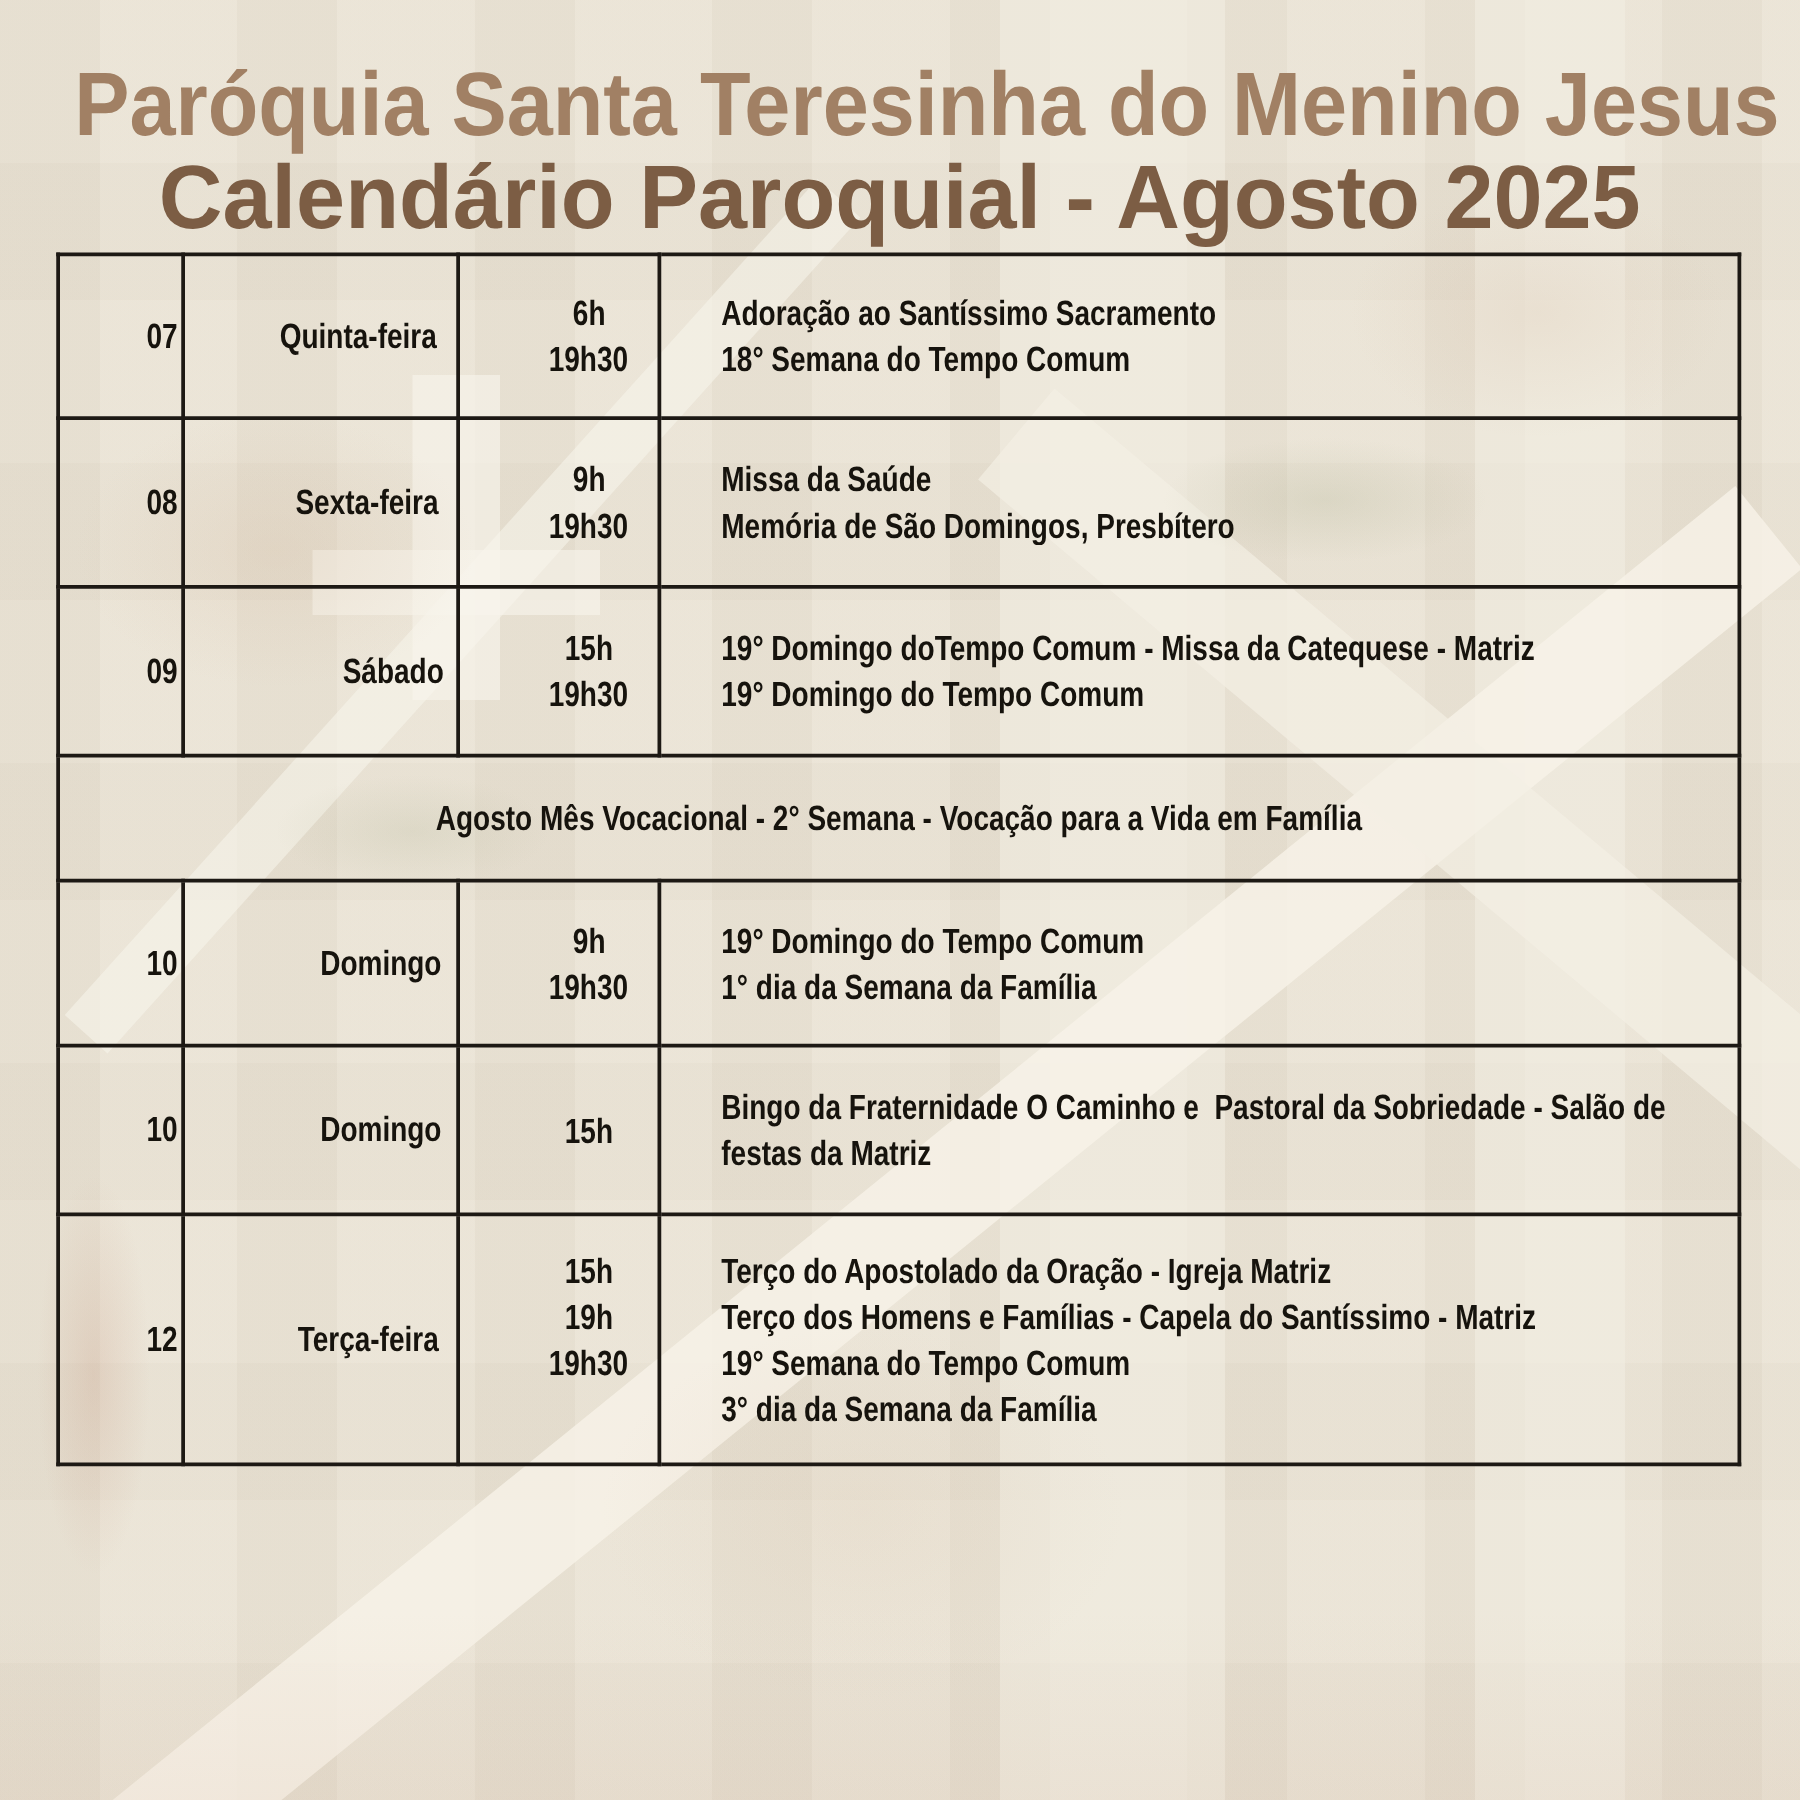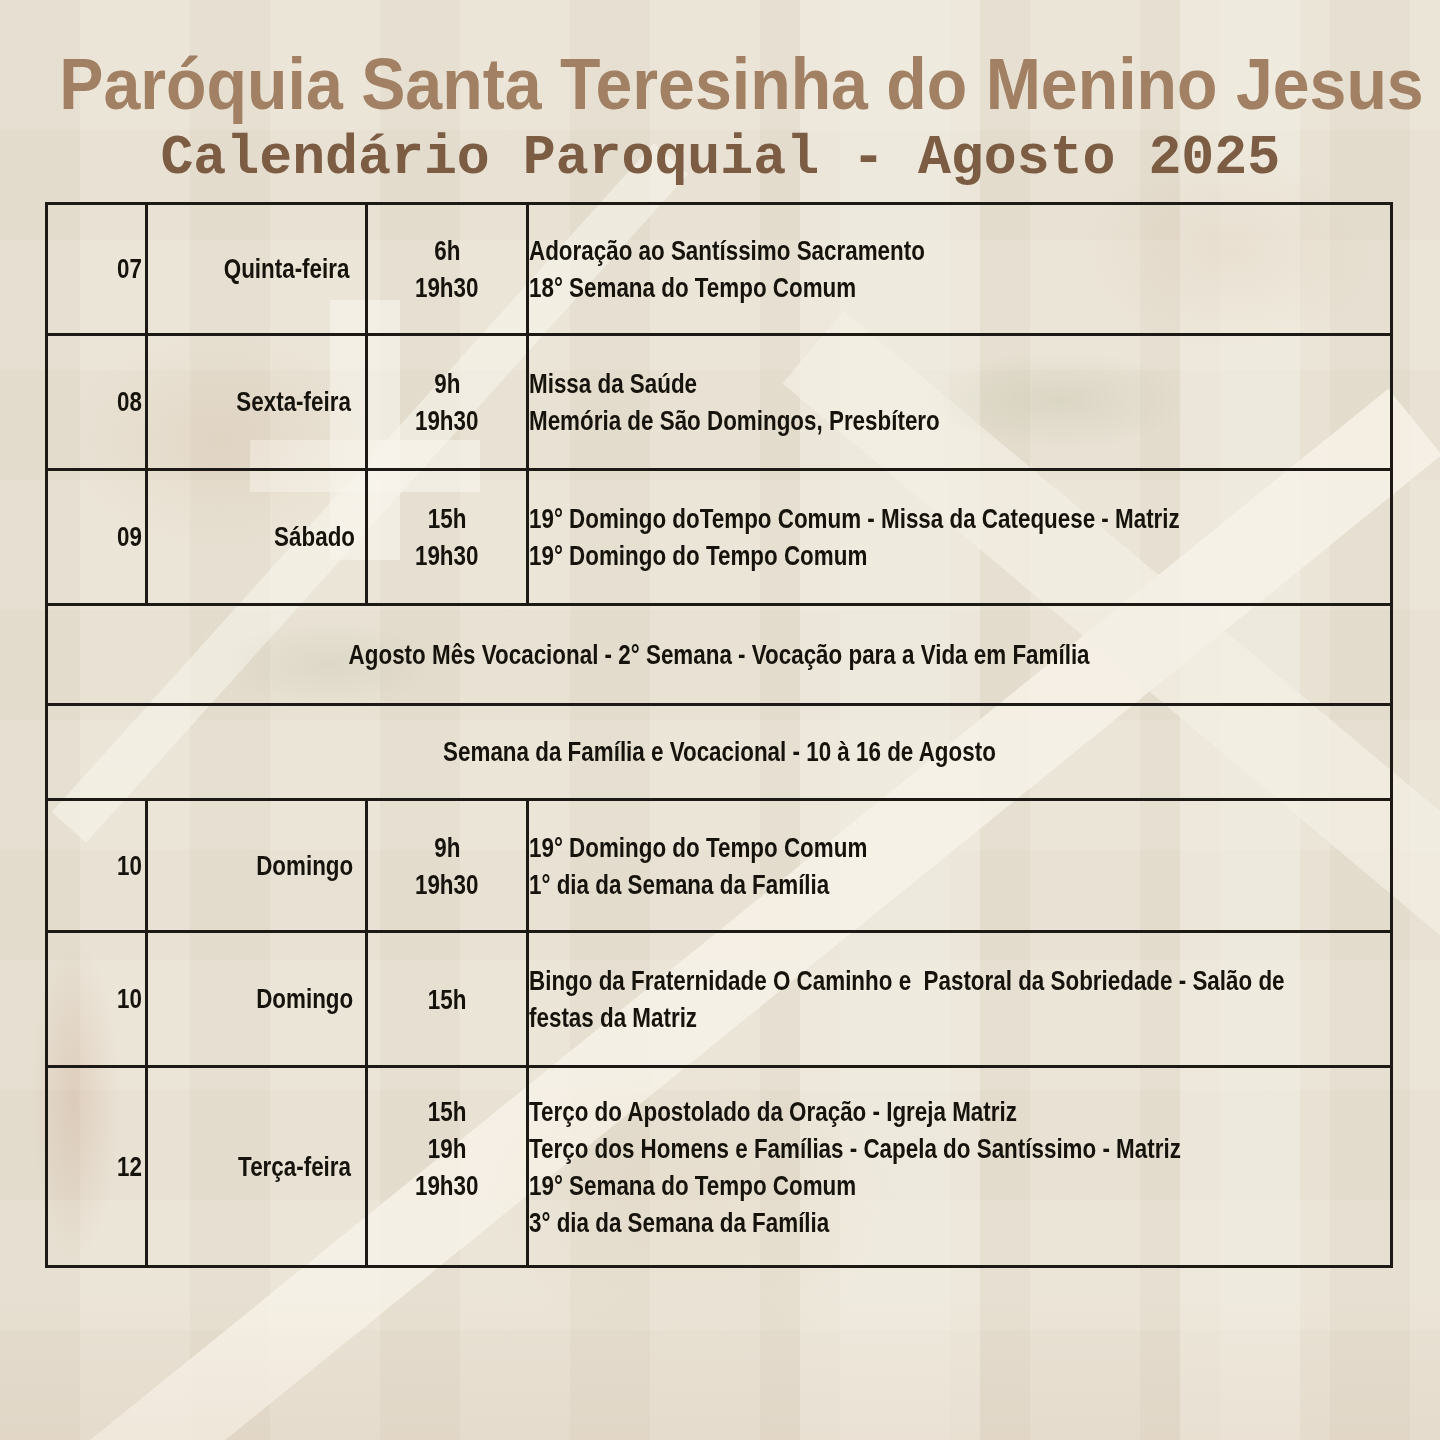--- a/index.html
+++ b/index.html
@@ -29,40 +29,40 @@
   .p1{width:320px;height:220px;top:330px;left:60px;background:radial-gradient(closest-side,rgba(213,186,160,.22),rgba(213,186,160,0));}
   .p2{width:300px;height:200px;top:150px;left:1080px;background:radial-gradient(closest-side,rgba(210,182,158,.20),rgba(210,182,158,0));}
   .p3{width:420px;height:300px;top:1060px;left:480px;background:radial-gradient(closest-side,rgba(216,194,170,.16),rgba(216,194,170,0));}
   .g1{width:260px;height:100px;top:350px;left:930px;background:radial-gradient(closest-side,rgba(168,173,140,.22),rgba(168,173,140,0));}
   .g2{width:220px;height:90px;top:620px;left:220px;background:radial-gradient(closest-side,rgba(168,173,140,.18),rgba(168,173,140,0));}
   .r1{width:90px;height:320px;top:940px;left:30px;background:radial-gradient(closest-side,rgba(193,142,118,.22),rgba(193,142,118,0));}
   .r2{width:1440px;height:160px;top:1290px;left:0;background:linear-gradient(0deg,rgba(208,172,150,.12),rgba(208,172,150,0));}
   
   .title,.subtitle{position:absolute;left:0;width:100%;text-align:center;font-weight:700;white-space:nowrap;}
   .title{top:36px;line-height:96px;font-size:72px;color:#a18064;}
-  .subtitle{top:122px;line-height:72px;font-size:56px;color:#7c5d44;font-family:Liberation Mono, monospace;}
+  .subtitle{top:122px;line-height:72px;font-size:72px;color:#7c5d44;}
   .sq{display:inline-block;white-space:pre;}
   .sq-title{transform:scaleX(.92);transform-origin:center center;}
   .sq-subtitle{transform:scaleX(.98);transform-origin:center center;}
   
   table.cal{
     position:absolute;left:45px;top:202px;width:1345px;
     border-collapse:collapse;table-layout:fixed;
   }
   table.cal td{
     border:3px solid #1d1914;
     vertical-align:middle;
     color:#16130d;font-weight:700;font-size:28px;
     padding:0;
   }
   td.c-day,td.c-weekday{text-align:right;}
   td.c-times{text-align:center;}
   td.c-desc{text-align:left;padding-left:30px;}
   td.c-banner{text-align:center;}
-  .lines{display:flex;flex-direction:column;justify-content:center;}
+  .lines{display:flex;flex-direction:column;justify-content:center;padding-left:48px;}
   .line{height:37px;line-height:37px;white-space:pre;}
   .sq-cell{transform:scaleX(.80);transform-origin:center center;}
   .sq-left{transform:scaleX(.80);transform-origin:left center;}
 </style>
 </head>
 <body>
 
 <div class="poster">
 
   <div class="wm">
@@ -142,23 +142,20 @@
           <td class="c-desc">
             <div class="lines">
               <div class="line"><span class="sq sq-left">19° Domingo doTempo Comum - Missa da Catequese - Matriz</span></div>
               <div class="line"><span class="sq sq-left">19° Domingo do Tempo Comum</span></div>
             </div>
           </td>
         </tr>
         <tr style="height: 100px; padding-left: 36px;">
           <td class="c-banner" colspan="4"><span class="sq sq-cell">Agosto Mês Vocacional - 2° Semana - Vocação para a Vida em Família</span></td>
         </tr>
-        <tr style="height: 95px;">
-          <td class="c-banner" colspan="4"><span class="sq sq-cell">Semana da Família e Vocacional - 10 à 16 de Agosto</span></td>
-        </tr>
         <tr style="height: 132px;">
           <td class="c-day"><span class="sq sq-cell">10</span></td>
           <td class="c-weekday"><span class="sq sq-cell">Domingo</span></td>
           <td class="c-times">
             <div class="lines">
               <div class="line"><span class="sq sq-cell">9h</span></div>
               <div class="line"><span class="sq sq-cell">19h30</span></div>
             </div>
           </td>
           <td class="c-desc">

